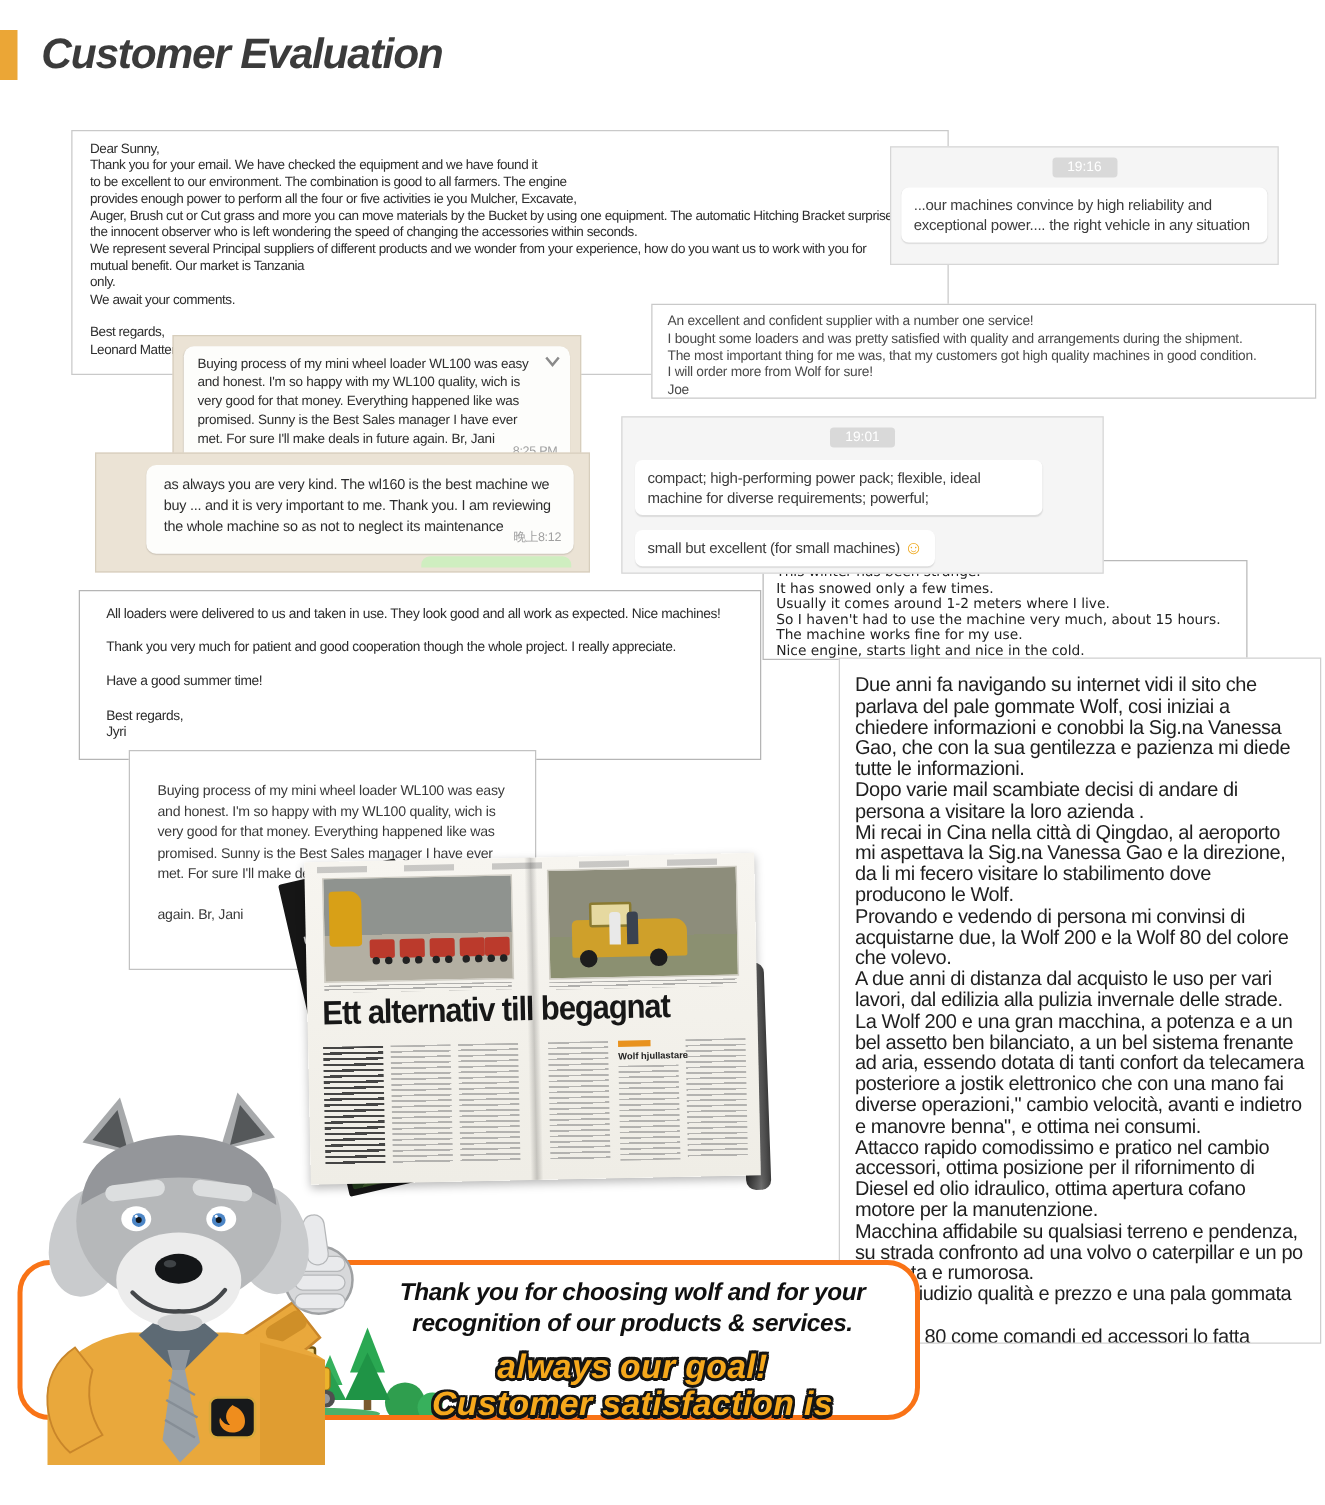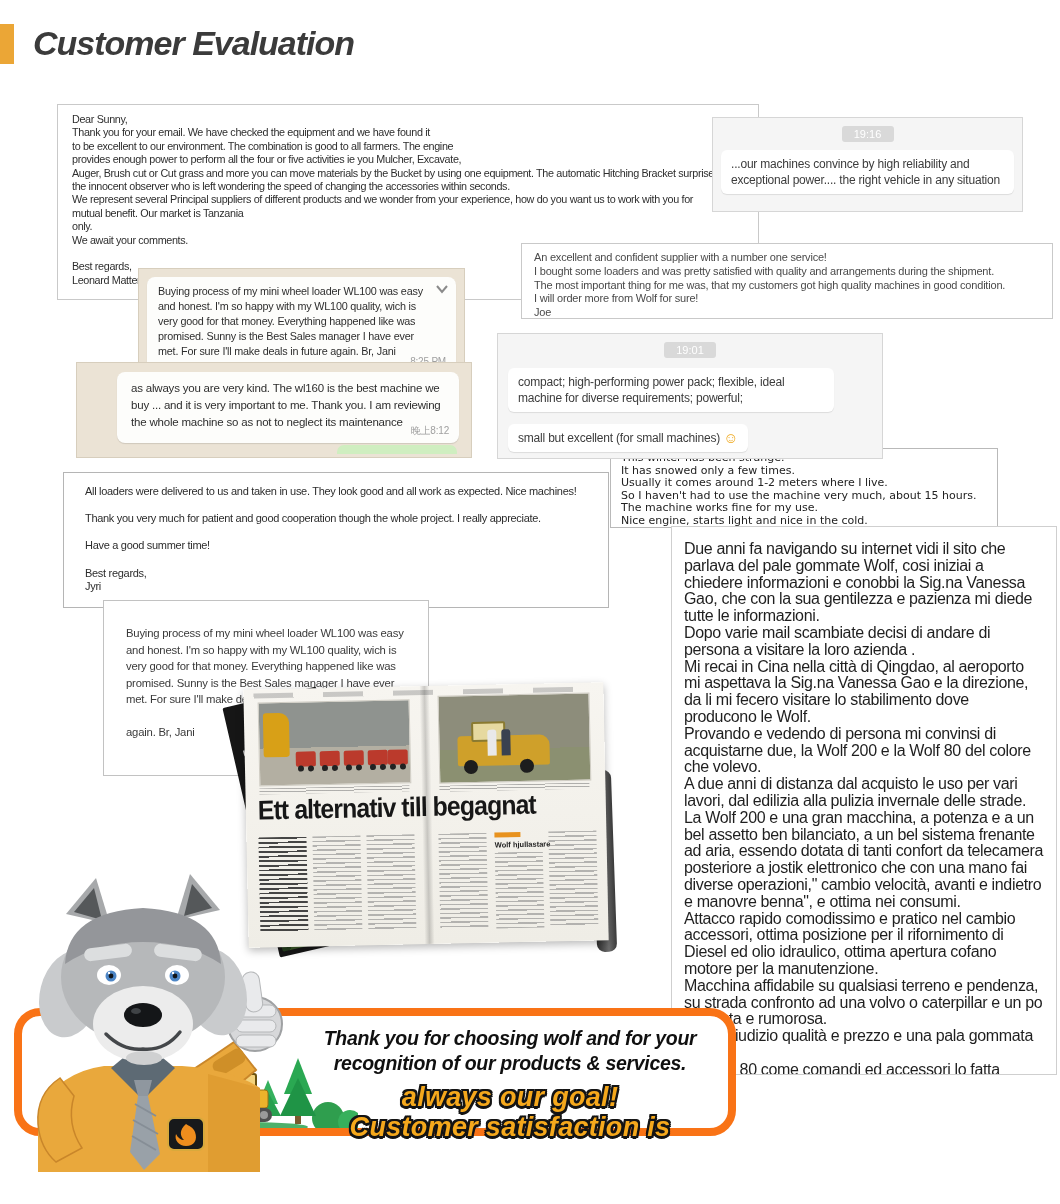--- a/index.html
+++ b/index.html
@@ -102,21 +102,21 @@
   .np-headline{position:absolute;left:12px;top:106px;width:346px;font-weight:bold;font-size:27px;
       letter-spacing:-1px;color:#171717;transform:scaleX(.92);transform-origin:left;white-space:nowrap;}
   .fakecol{position:absolute;top:148px;width:48px;height:96px;opacity:.6;
       background:repeating-linear-gradient(180deg,#8a8a8a 0 1.4px,transparent 1.4px 4.4px);}
   .fakecol.bold{opacity:.95;background:repeating-linear-gradient(180deg,#3c3c3c 0 1.8px,transparent 1.8px 4.6px);}
   .np-tag{position:absolute;left:248px;top:148px;width:26px;height:5px;background:#e8921e;}
   .np-subhead{position:absolute;left:248px;top:156px;font-size:7.5px;font-weight:bold;color:#222;}
 
   
   .banner{position:absolute;left:14px;top:1008px;width:722px;height:128px;background:#fff;
-          border:8px solid #f97316;border-radius:26px;box-sizing:border-box;z-index:6;}
+          border:4px solid #f97316;border-radius:26px;box-sizing:border-box;z-index:6;}
   .thanks{position:absolute;left:268px;top:10px;width:440px;text-align:center;font-size:19.5px;
           font-weight:bold;font-style:italic;color:#101010;line-height:1.3;letter-spacing:-0.3px;}
   .goal{position:absolute;left:268px;top:66px;width:440px;text-align:center;font-weight:bold;
         font-style:italic;font-size:27px;line-height:1.12;color:#F5A81C;letter-spacing:.3px;
         text-shadow:-2px -2px 0 #141414,2px -2px 0 #141414,-2px 2px 0 #141414,2px 2px 0 #141414,
                     -2px 0 0 #141414,2px 0 0 #141414,0 -2px 0 #141414,0 3px 0 #141414;}
   .scenery{position:absolute;left:96px;bottom:0;width:240px;height:78px;}
 
   .mascot{position:absolute;left:8px;top:872px;width:300px;height:300px;z-index:10;}
 </style>

